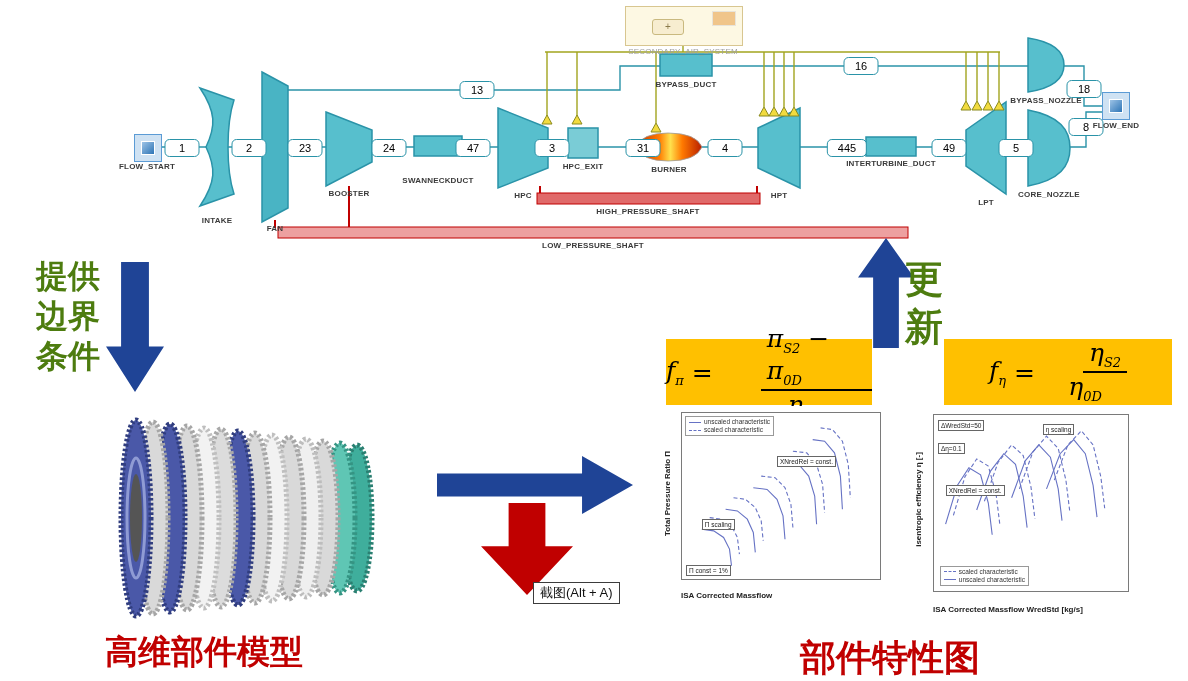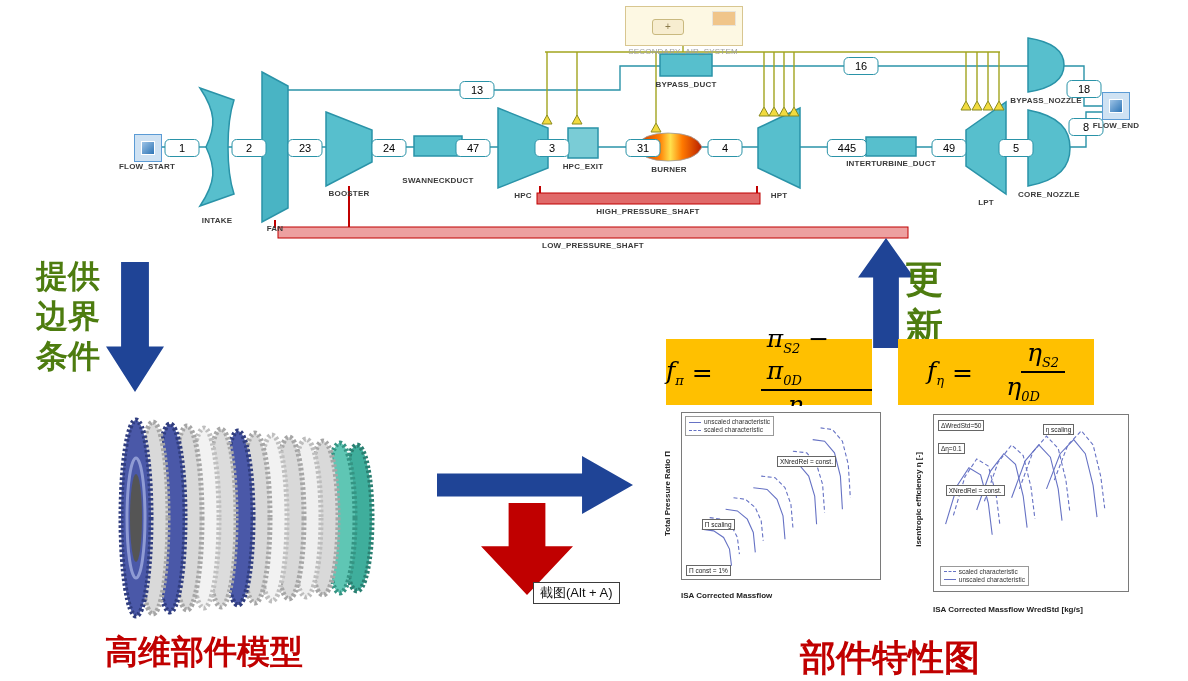--- a/index.html
+++ b/index.html
@@ -226,21 +226,21 @@
 新</div>
 
   <div class="formula" style="left:666px;top:339px;width:206px;height:66px">
     <span><span>f</span><sub>π</sub></span>
     <span>=</span>
     <span class="frac">
       <span class="num"><span>π</span><sub>S2</sub><span> − </span><span>π</span><sub>0D</sub></span>
       <span class="den">n</span>
     </span>
   </div>
-  <div class="formula" style="left:898px;top:339px;width:196px;height:66px">
+  <div class="formula" style="left:944px;top:339px;width:228px;height:66px">
     <span><span>f</span><sub>η</sub></span>
     <span>=</span>
     <span class="frac">
       <span class="num"><span>η</span><sub>S2</sub></span>
       <span class="den"><span>η</span><sub>0D</sub></span>
     </span>
   </div>
 
   <div class="chart" style="left:655px;top:406px;width:230px;height:198px">
     <div class="ylab-wrap" style="bottom:24px;width:26px">

